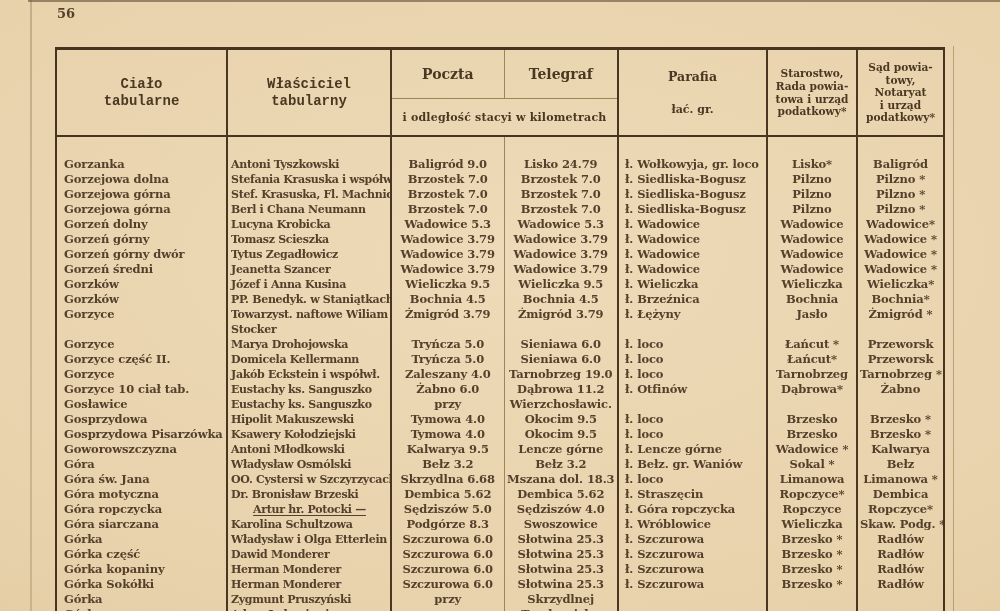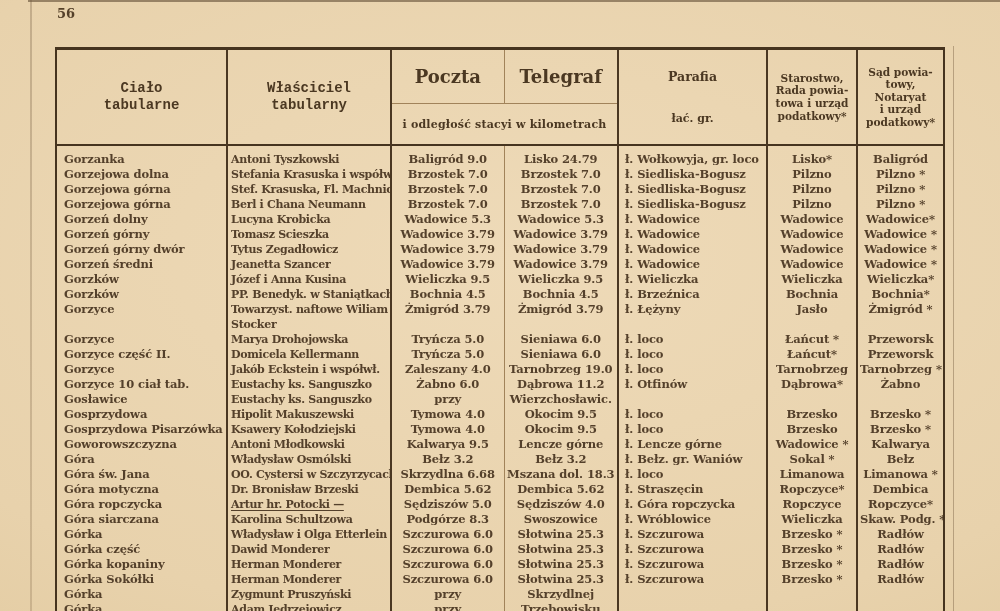--- a/index.html
+++ b/index.html
@@ -22,43 +22,43 @@
     position:absolute;left:55px;top:47px;width:888px;
     border-collapse:collapse;table-layout:fixed;
     color:#54402b;
     border-top:3px solid #46341f;border-left:2px solid #46341f;border-right:2px solid #46341f;
   }
   thead{border-bottom:2.5px solid #46341f;}
   th{font-weight:bold;text-align:center;vertical-align:middle;white-space:pre-line;
      color:#4b3822;padding:0 2px;}
   th.h-main{font-size:14px;line-height:17px;font-family:Liberation Mono, monospace;}
   th.h-small{font-size:10.6px;line-height:12.6px;font-weight:bold;}
-  th.h-pt{font-size:18px;height:40px;}
+  th.h-pt{font-size:14px;height:40px;}
   th.h-sub{font-size:11px;font-weight:600;height:30px;letter-spacing:.2px;}
   .parafia-title{font-size:12.5px;}
-  .parafia-rites{font-size:11px;margin-top:9px;font-weight:600;}
+  .parafia-rites{font-size:11px;font-weight:600;}
 
   
   .b-med{border-right:2px solid #4a3722;}
   .b-thin{border-right:1px solid #a1835a;}
   th.h-pt.b-inner{border-right:1px solid #a1835a;}
   thead tr.r1 th.h-pt{border-bottom:1px solid #a1835a;}
 
   tbody td{
     font-size:11.5px;line-height:15px;font-weight:700;
     white-space:nowrap;overflow:hidden;vertical-align:top;
     padding:0 2px;letter-spacing:-0.1px;
   }
-  tbody tr:first-child td{padding-top:6px;}
+  tbody tr:first-child td{padding-top:20px;}
   .col-cialo{text-align:left;padding-left:7px;}
   .col-wlasciciel{text-align:left;padding-left:3px;font-size:11px;letter-spacing:-0.3px;}
   .col-poczta,.col-telegraf,.col-starostwo,.col-sad{text-align:center;}
   .col-parafia{text-align:left;padding-left:6px;margin-left:44px;}
   td.wrap{white-space:pre-line;}
-  td.underlined{text-decoration:underline;text-underline-offset:2px;}
+  td.underlined{text-decoration:underline;text-underline-offset:2px;text-align:center;}
 </style>
 </head>
 <body>
 
 <div class="page">
   <div class="top-edge"></div>
   <div class="left-crease"></div>
   <div class="right-crease"></div>
   <div class="page-number">56</div>
 

